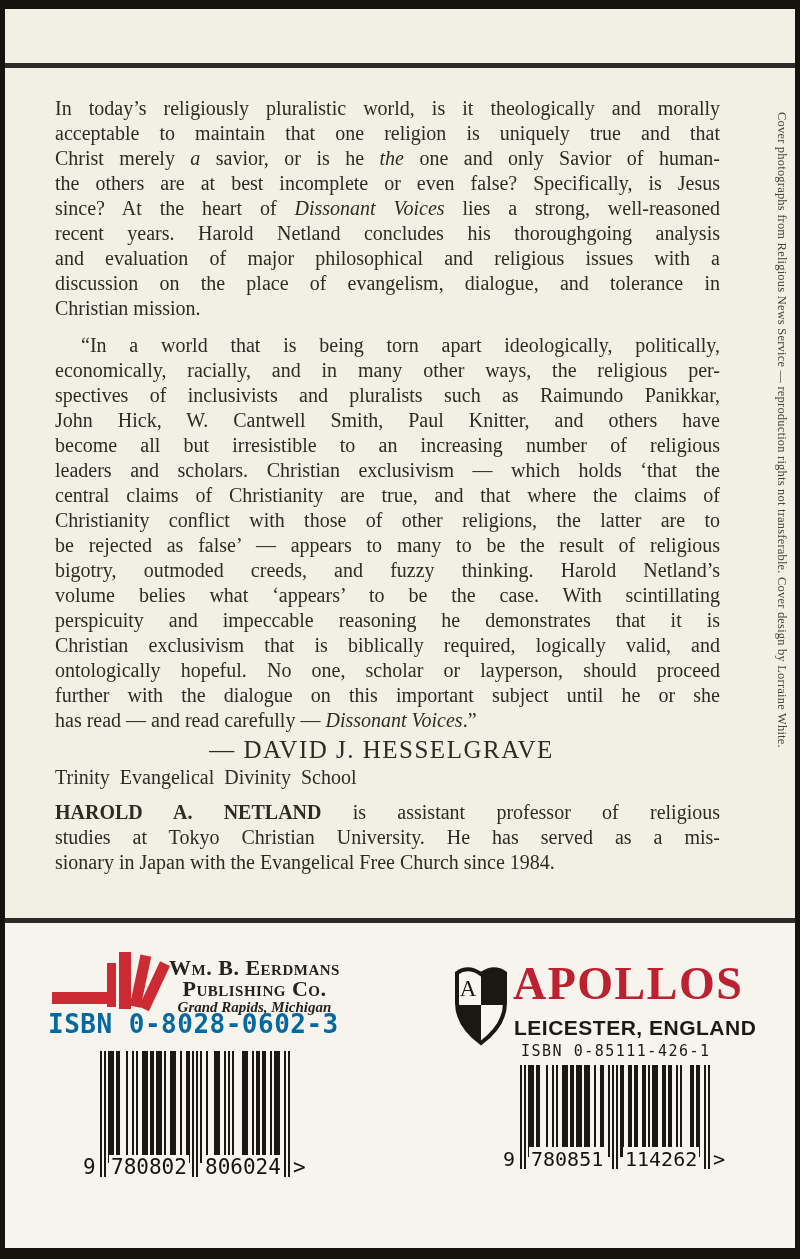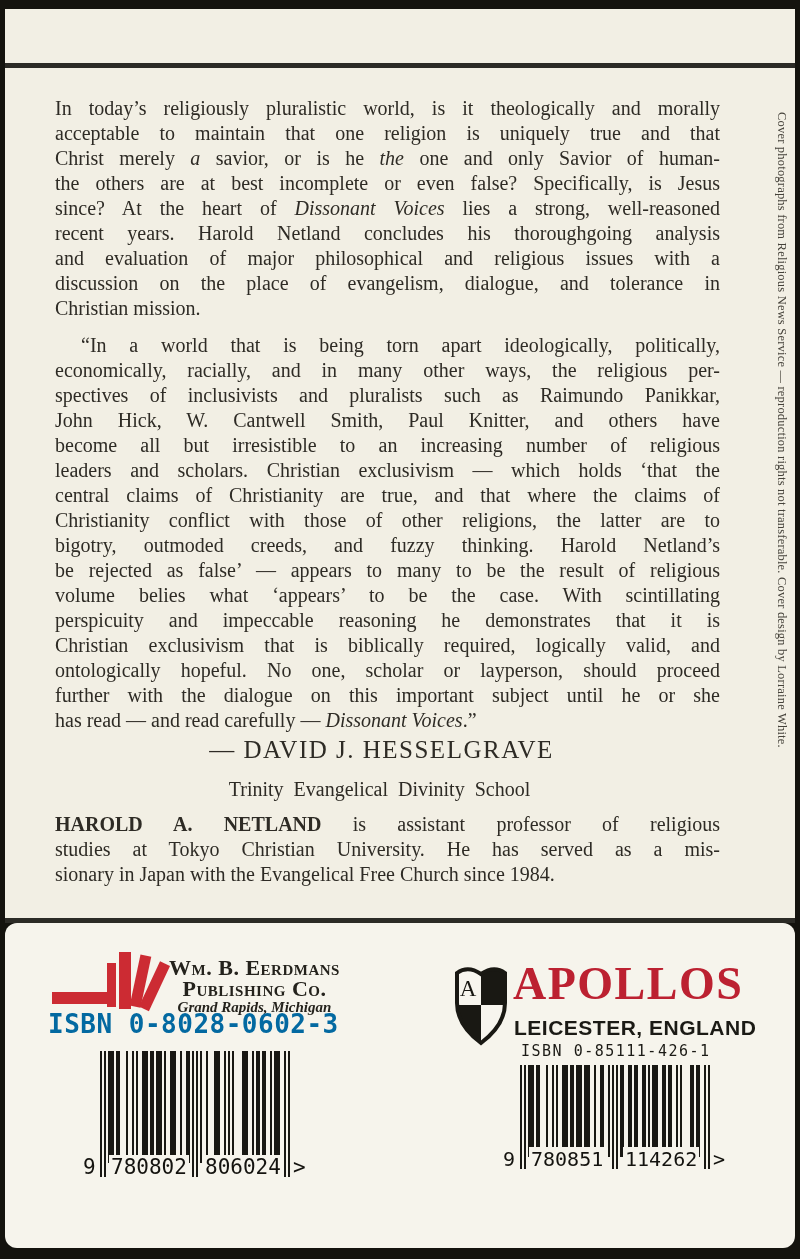--- a/index.html
+++ b/index.html
@@ -7,33 +7,33 @@
     --ink:#2e2b25; --rule:#2c2b26; --red_eerdmans:#cc2b33; --red_apollos:#bc2131;
   }
   html,body{margin:0;padding:0;background:#777;}
   .cover{position:relative;width:800px;height:1259px;background:var(--frame);
          font-family:"Liberation Serif",serif;color:var(--ink);overflow:hidden;}
   .band-top{position:absolute;left:5px;right:5px;top:9px;height:54px;background:var(--paper_upper);}
   .rule{position:absolute;left:5px;right:5px;height:5px;background:var(--rule);}
   .rule1{top:63px;} .rule2{top:918px;}
   .panel-main{position:absolute;left:5px;right:5px;top:68px;height:850px;background:var(--paper_upper);
               box-sizing:border-box;padding:0 75px 0 50px;}
-  .panel-bottom{position:absolute;left:5px;right:5px;top:923px;bottom:11px;background:var(--paper_lower);border-radius:12px;}
+  .panel-bottom{position:absolute;left:5px;right:5px;top:923px;bottom:11px;background:var(--paper_lower);}
 
   
   .para{font-size:20px;line-height:25px;color:var(--ink);}
   .tline{text-align:justify;text-align-last:justify;}
   .tline.tlast{text-align-last:left;}
   .it{font-style:italic;} .bd{font-weight:bold;}
   .synopsis{margin-top:28px;}
   .quote{margin-top:11px;}
   .quote .tline:first-child{text-indent:26px;margin-top:12px;}
   .attr-name{margin-top:2px;font-size:25px;letter-spacing:1.5px;line-height:29px;
              text-align:center;padding-right:12px;white-space:nowrap;}
-  .attr-aff{font-size:20px;line-height:24px;word-spacing:5px;text-align:center;padding-right:16px;margin-top:13px;}
+  .attr-aff{font-size:20px;line-height:24px;word-spacing:5px;text-align:left;padding-right:16px;margin-top:1px;}
   .bio{margin-top:11px;}
 
   
   .spine-note{position:absolute;top:112px;right:11px;writing-mode:vertical-rl;
               font-size:12.5px;letter-spacing:0.2px;color:#45423a;}
 
   
   .eerd{position:absolute;left:45px;top:22px;width:310px;height:70px;}
   .eerd-books{position:absolute;left:0;top:0;overflow:visible;}
   .eerd-text{position:absolute;left:102px;top:12px;width:205px;text-align:center;color:#24221c;}
@@ -86,22 +86,22 @@
       </div>
     <div class="para quote">
         <div class="tline"><span>“In a world that is being torn apart ideologically, politically,</span></div>
         <div class="tline"><span>economically, racially, and in many other ways, the religious per-</span></div>
         <div class="tline"><span>spectives of inclusivists and pluralists such as Raimundo Panikkar,</span></div>
         <div class="tline"><span>John Hick, W. Cantwell Smith, Paul Knitter, and others have</span></div>
         <div class="tline"><span>become all but irresistible to an increasing number of religious</span></div>
         <div class="tline"><span>leaders and scholars. Christian exclusivism — which holds ‘that the</span></div>
         <div class="tline"><span>central claims of Christianity are true, and that where the claims of</span></div>
         <div class="tline"><span>Christianity conflict with those of other religions, the latter are to</span></div>
+        <div class="tline"><span>be rejected as false’ — appears to many to be the result of religious</span></div>
         <div class="tline"><span>bigotry, outmoded creeds, and fuzzy thinking. Harold Netland’s</span></div>
-        <div class="tline"><span>be rejected as false’ — appears to many to be the result of religious</span></div>
         <div class="tline"><span>volume belies what ‘appears’ to be the case. With scintillating</span></div>
         <div class="tline"><span>perspicuity and impeccable reasoning he demonstrates that it is</span></div>
         <div class="tline"><span>Christian exclusivism that is biblically required, logically valid, and</span></div>
         <div class="tline"><span>ontologically hopeful. No one, scholar or layperson, should proceed</span></div>
         <div class="tline"><span>further with the dialogue on this important subject until he or she</span></div>
         <div class="tline tlast"><span>has read — and read carefully — </span><span class="it">Dissonant Voices</span><span>.”</span></div>
       </div>
     <div class="attr-name">— DAVID J. HESSELGRAVE</div>
     <div class="attr-aff">Trinity Evangelical Divinity School</div>
     <div class="para bio">

